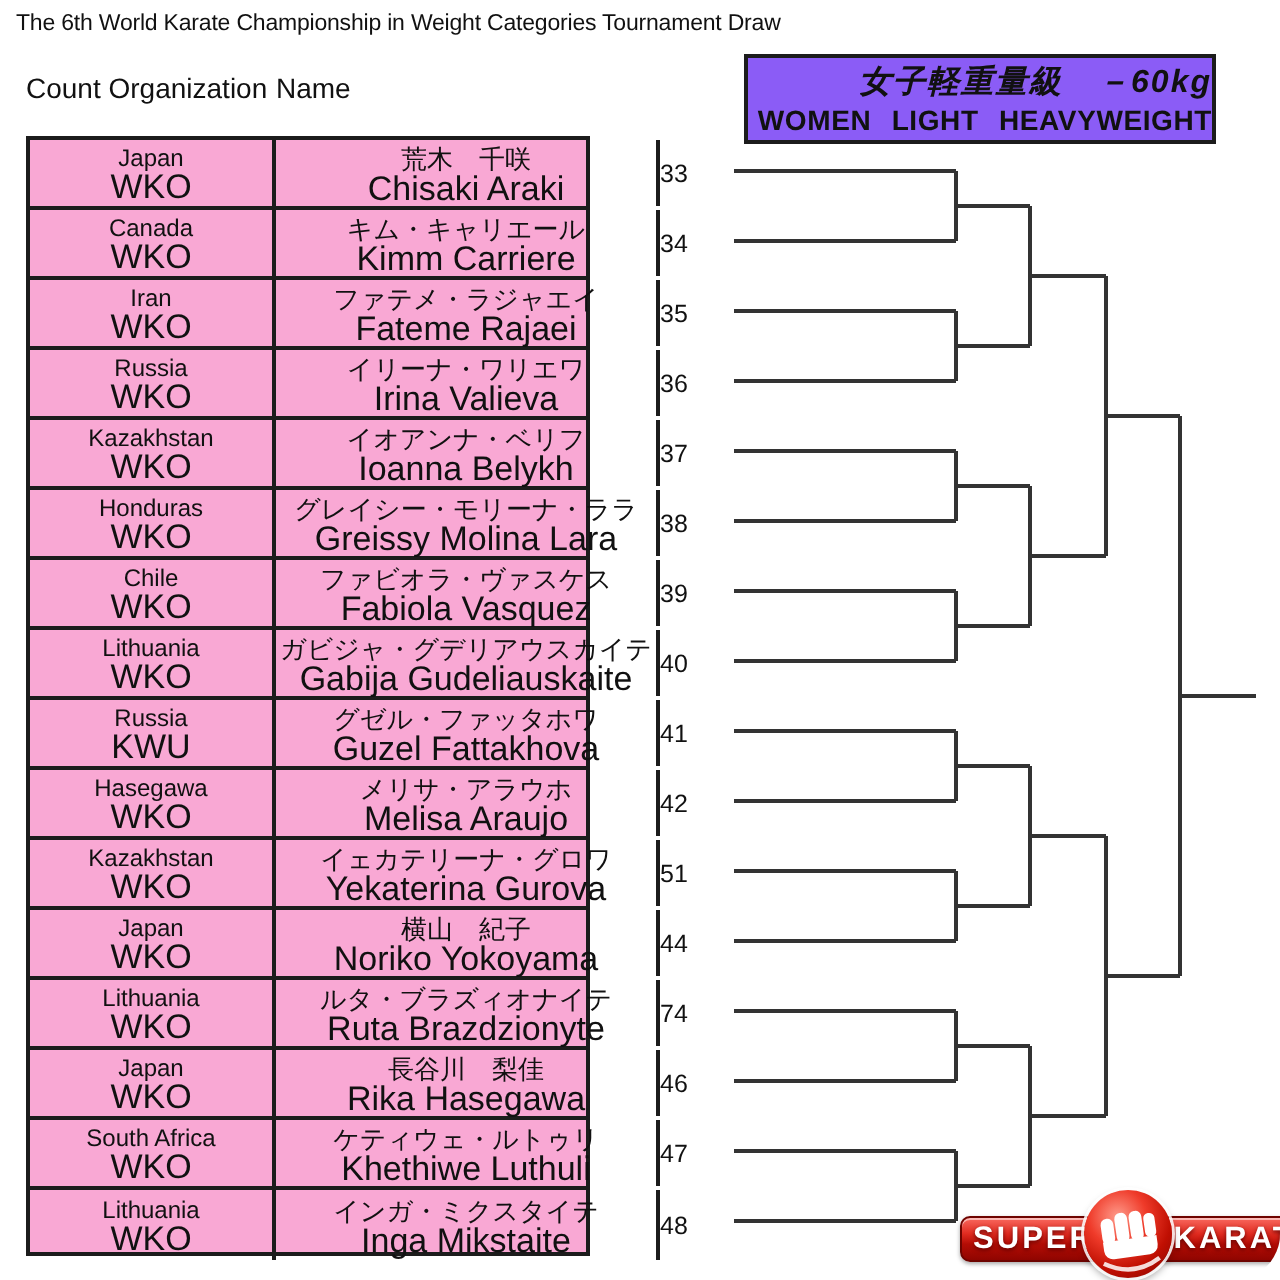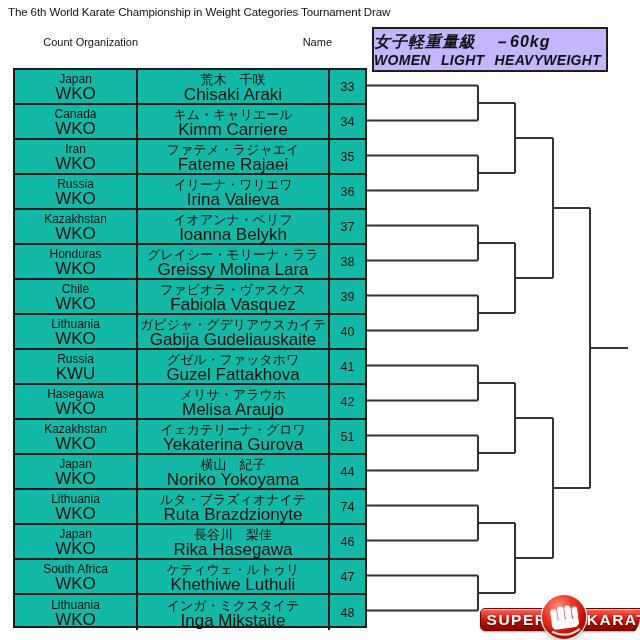--- a/index.html
+++ b/index.html
@@ -1,30 +1,30 @@
 <!DOCTYPE html>
 <html><head>
 <meta charset="utf-8">
 <style>
   html,body{margin:0;padding:0;background:#fff;}
   .page{position:relative;width:640px;height:640px;background:#ffffff;overflow:hidden;
         font-family:"Liberation Sans","DejaVu Sans",sans-serif;color:#111;border-radius:23px;}
   .title{position:absolute;left:8px;top:6px;font-size:11.5px;letter-spacing:-0.1px;color:#111;white-space:nowrap;}
 
   .cat-box{position:absolute;left:372px;top:27px;width:236px;height:45px;border:2px solid #1c1c1c;
-           box-sizing:border-box;display:flex;flex-direction:column;align-items:flex-start;justify-content:center;background:#c4b5fd;}
+           box-sizing:border-box;display:flex;flex-direction:column;align-items:flex-end;justify-content:center;background:#8b5cf6;}
   .cat-jp{font-size:16px;font-weight:bold;font-style:italic;letter-spacing:1px;line-height:20px;white-space:nowrap;}
-  .cat-en{font-size:14px;font-weight:bold;font-style:italic;word-spacing:6px;letter-spacing:.3px;line-height:16px;white-space:nowrap;}
-
-  .col-head{position:absolute;top:36px;font-size:11px;color:#111;text-align:right;}
+  .cat-en{font-size:14px;font-weight:bold;word-spacing:6px;letter-spacing:.3px;line-height:16px;white-space:nowrap;}
+
+  .col-head{position:absolute;top:36px;font-size:14px;color:#111;text-align:left;}
   .col-head.co{left:13px;width:125px;}
   .col-head.nm{left:138px;width:194px;}
 
-  .draw-table{position:absolute;left:13px;top:68px;width:354px;height:560px;border:2px solid #1c1c1c;
-              box-sizing:border-box;background:#14b8a6;}
+  .draw-table{position:absolute;left:13px;top:68px;width:282px;height:560px;border:2px solid #1c1c1c;
+              box-sizing:border-box;background:#f9a8d4;}
   .row{display:grid;grid-template-columns:123px 192px auto;height:35px;box-sizing:border-box;border-bottom:2px solid #1c1c1c;}
   .row:last-child{border-bottom:none;}
   .cell{box-sizing:border-box;display:flex;flex-direction:column;align-items:center;justify-content:center;overflow:visible;}
   .cell.c1,.cell.c2{border-right:2px solid #1c1c1c;}
   .cell .l1{font-size:12px;line-height:15px;white-space:nowrap;}
   .cell .l1.jp{font-size:13px;line-height:16px;}
   .cell .l2{font-size:17px;line-height:14px;white-space:nowrap;}
   .cell.c3{font-size:12.5px;justify-content:center;}
 
   #bracket{position:absolute;left:0;top:0;z-index:2;pointer-events:none;}

